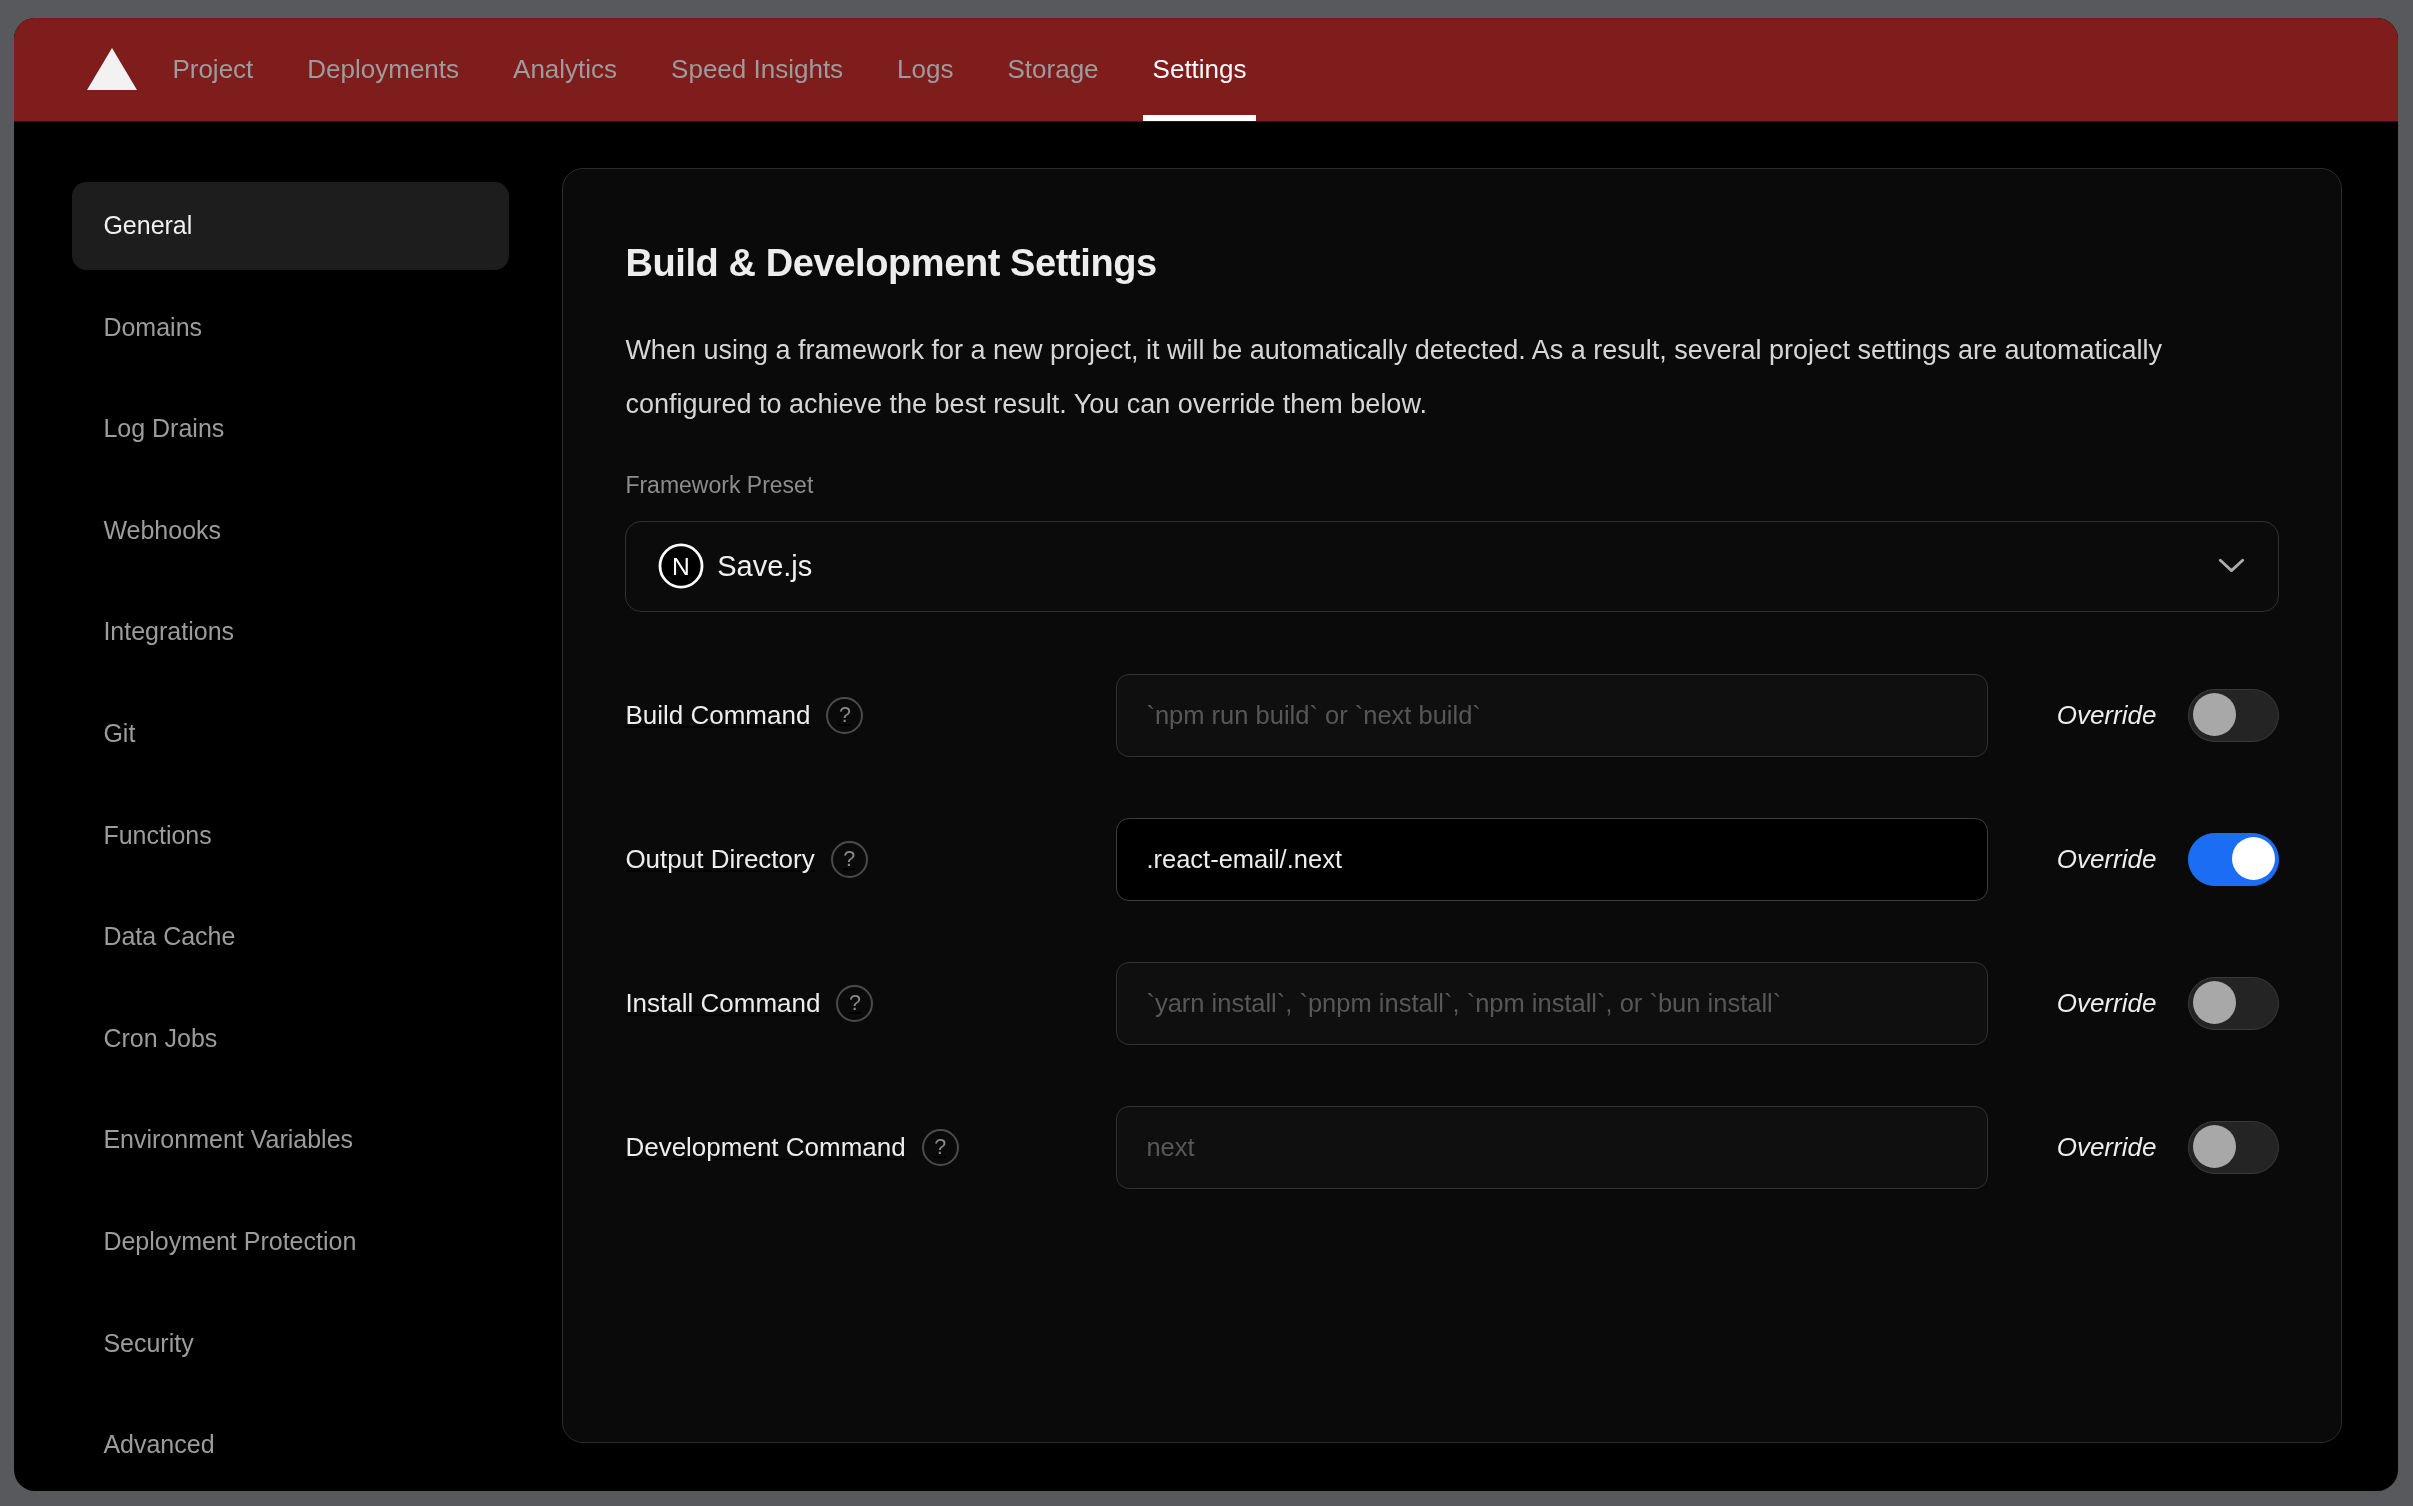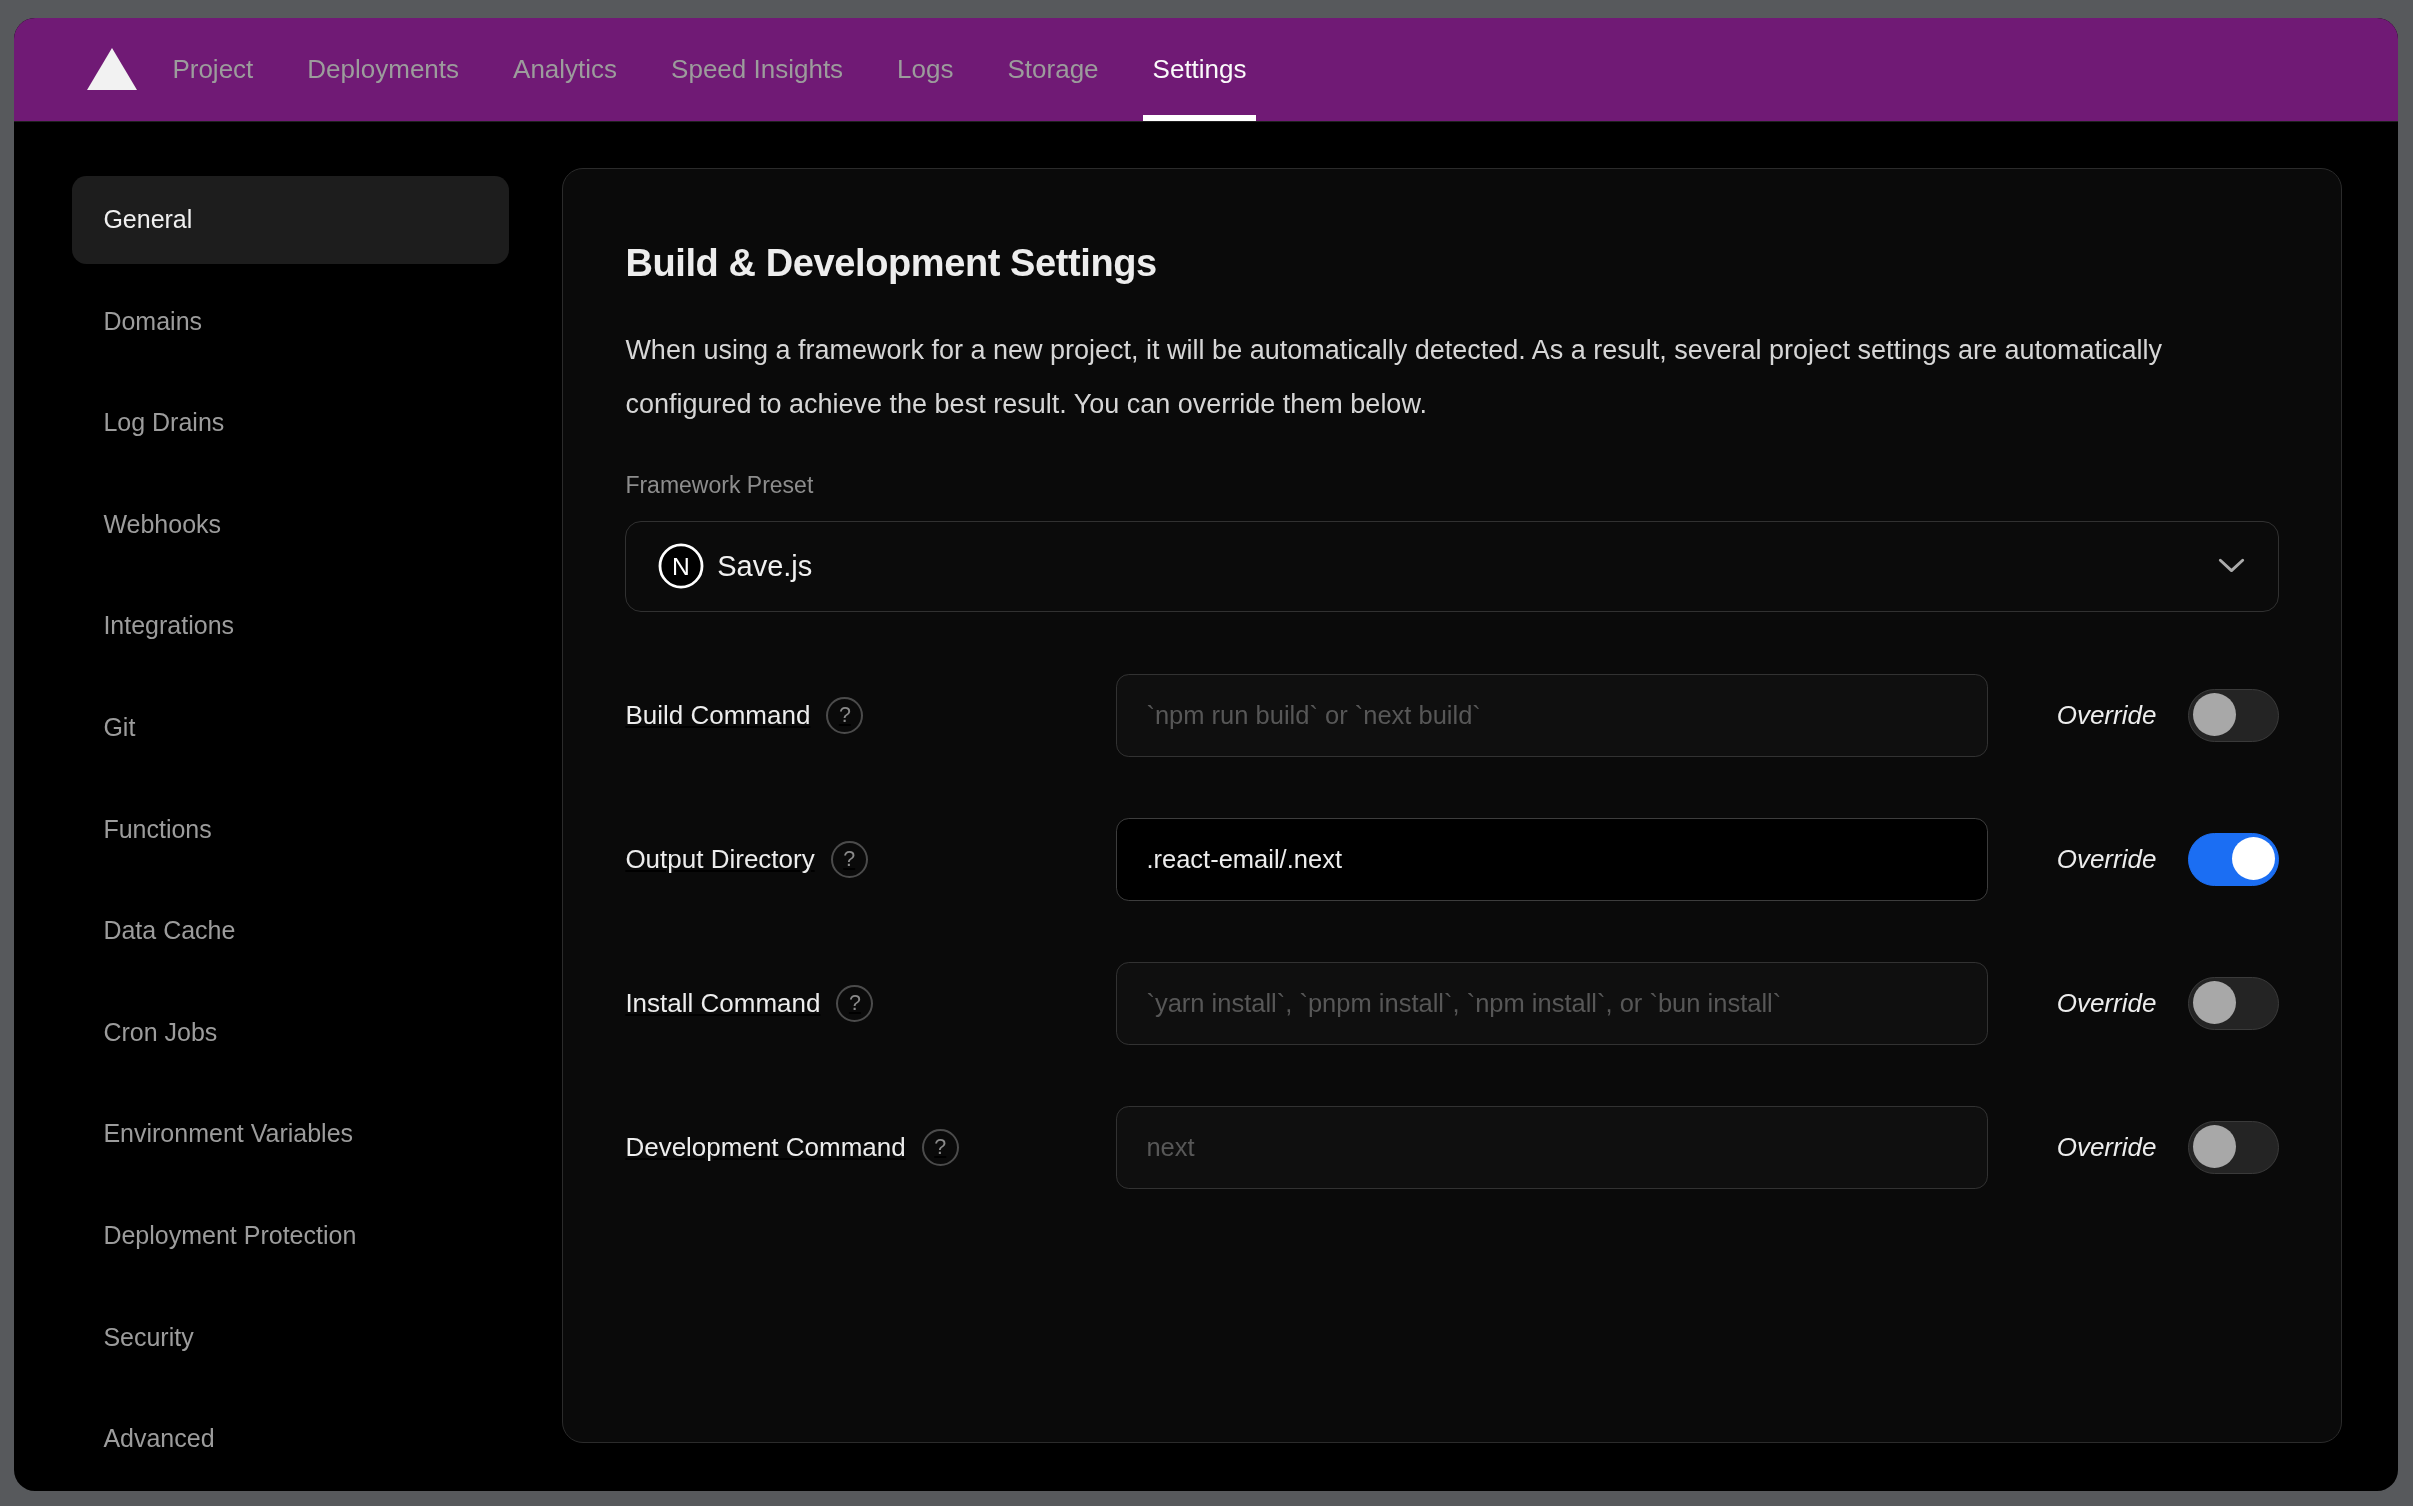--- a/index.html
+++ b/index.html
@@ -13,21 +13,21 @@
   .window {
     position: absolute;
     left: 14.4px; top: 17.6px; right: 15px; bottom: 16px;
     background: #000;
     border-radius: 21px;
     overflow: hidden;
   }
   
   .topnav {
     height: 104px;
-    background: #701a75;
+    background: #7f1d1d;
     border-bottom: 1.6px solid #1f1f1f;
     display: flex;
     align-items: stretch;
   }
   .logo-wrap {
     display: flex; align-items: center;
     margin-left: 73px; margin-right: 35px;
   }
   .vercel-triangle {
     width: 0; height: 0;
@@ -46,21 +46,21 @@
   .tab.active .tab-underline {
     position: absolute; left: -9.6px; right: -9.6px; bottom: 0;
     height: 5.6px; background: #fff;
   }
   
   .content {
     display: flex;
     height: calc(100% - 104px);
     padding-left: 58px;
   }
-  .sidebar { width: 437px; flex: none; padding-top: 54px; }
+  .sidebar { width: 437px; flex: none; padding-top: 54px; margin-top: 6px; }
   .side-item {
     height: 88px;
     display: flex; align-items: center;
     padding-left: 31px;
     margin-bottom: 13.6px;
     border-radius: 14.4px;
     font-size: 25px; color: #9c9c9c;
     cursor: pointer; white-space: nowrap;
   }
   .side-item.active { background: #1d1d1d; color: #f0f0f0; font-weight: 500; }

